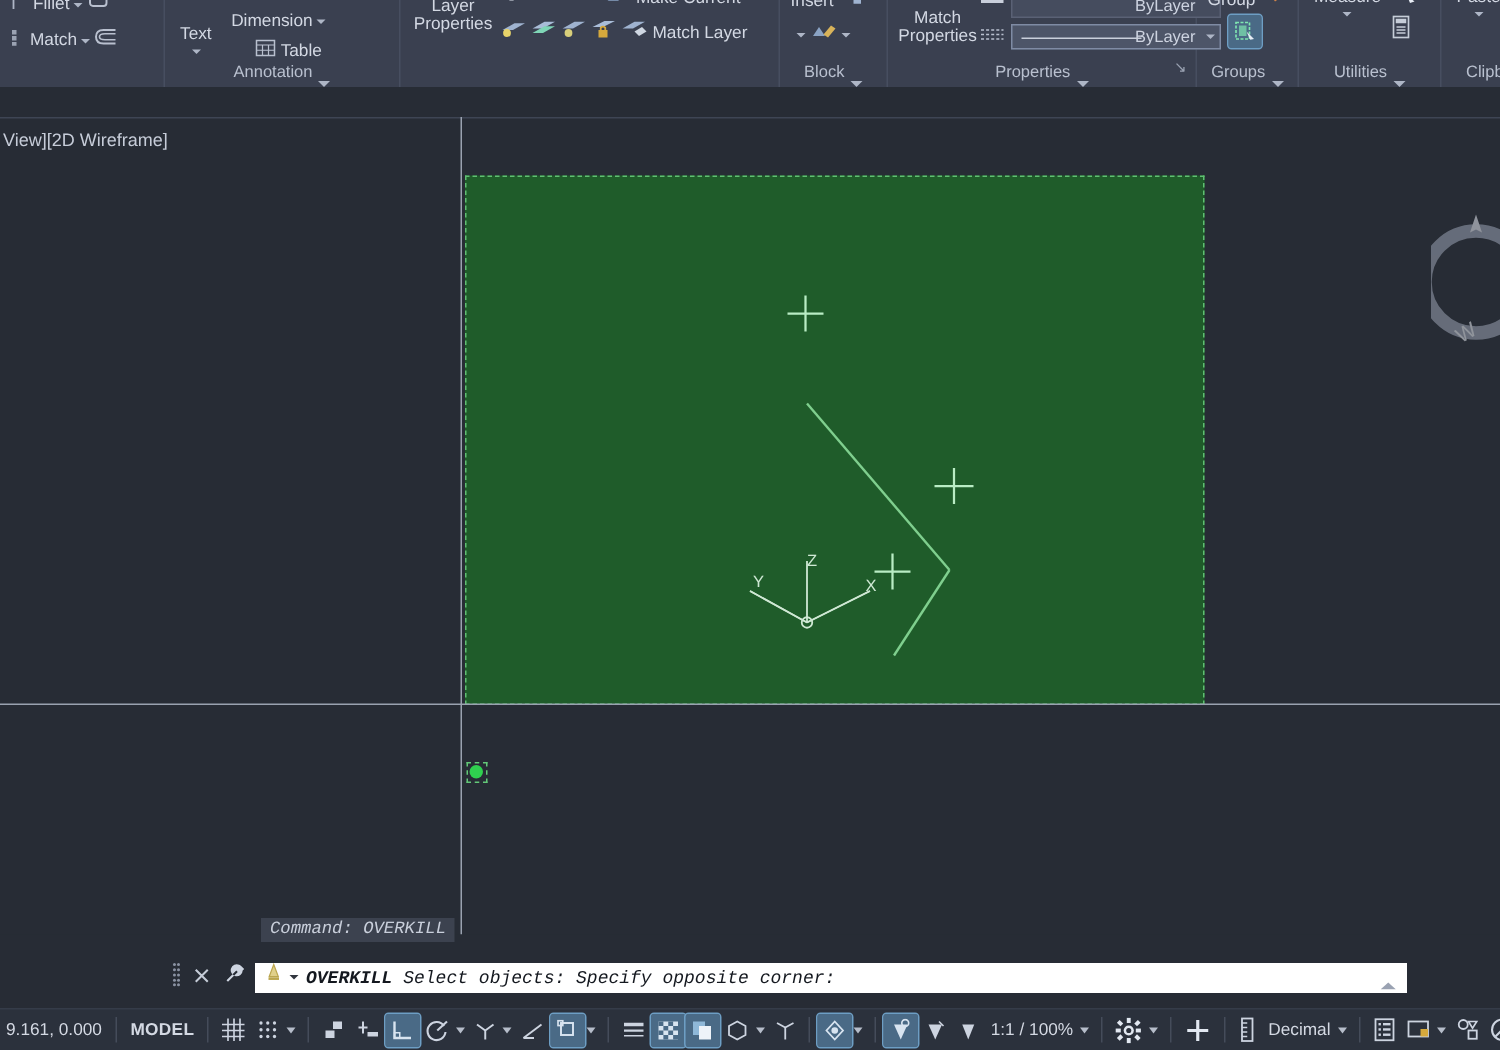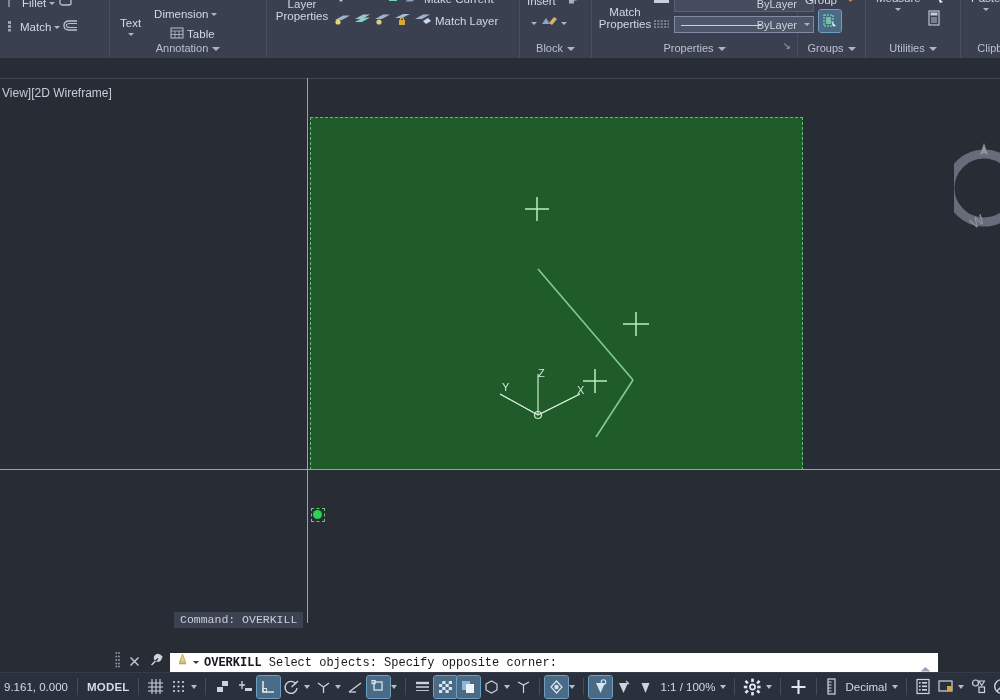--- a/index.html
+++ b/index.html
@@ -29,21 +29,21 @@
     flex: 1 1 auto;
     display: flex; align-items: center;
     padding: 0 3px;
     min-height: 0;
   }
   .rpanel-title {
     height: 19px; line-height: 19px;
     text-align: center;
     font-size: 11px; color: #b9c0cf;
     white-space: nowrap;
-    display: flex; align-items: center; justify-content: center; gap: 4px;
+    display: flex; align-items: flex-end; justify-content: center; gap: 4px;
   }
   .caret { width: 0; height: 0; border-left: 4px solid transparent;
            border-right: 4px solid transparent; border-top: 4px solid #aeb6c6; }
   .caret.sm { border-left-width: 3px; border-right-width: 3px; border-top-width: 3px; }
 
   .bigbtn { display:flex; flex-direction:column; align-items:center; justify-content:center;
             color:#d3d8e3; font-size:11.5px; white-space:nowrap; padding:0 3px; }
   .bigbtn .lbl { line-height: 13px; }
   .stack { display:flex; flex-direction:column; gap:1px; justify-content:center; }
   .row { display:flex; align-items:center; gap:3px; }
@@ -96,25 +96,25 @@
   .geom { position:absolute; left:0; top:0; width:1000px; height:565px; }
 
   
   .compass { position:absolute; right:-14px; top:75px; width:60px; height:110px; opacity:.55; }
 
   
   .cmdhist {
     position:absolute; left:174px; top:612px;
     background:#3c424f; color:#c9cfdb;
     font-family:"Liberation Mono", monospace; font-size:11.5px;
-    padding:1px 6px 2px 6px; white-space:nowrap;
+    padding:1px 6px 2px 6px; white-space:nowrap;font-style:italic;
   }
   .cmdbar {
     position:absolute; left:112px; top:631px; width:826px; height:41px;
-    display:flex; align-items:flex-end;
+    display:flex; align-items:center;font-style:italic;
   }
   .cmd-handle { width:30px; display:flex; align-items:center; justify-content:space-between;
                 padding:0 2px 0 3px; }
   .cmd-tools { width:28px; display:flex; align-items:center; justify-content:center; }
   .cmd-input {
     flex:1 1 auto; background:#ffffff; display:flex; align-items:center; gap:5px;
     padding:0 6px 0 7px; position:relative;
   }
   .cmd-text {
     font-family:"Liberation Mono", monospace; font-size:12px; color:#14181f;

